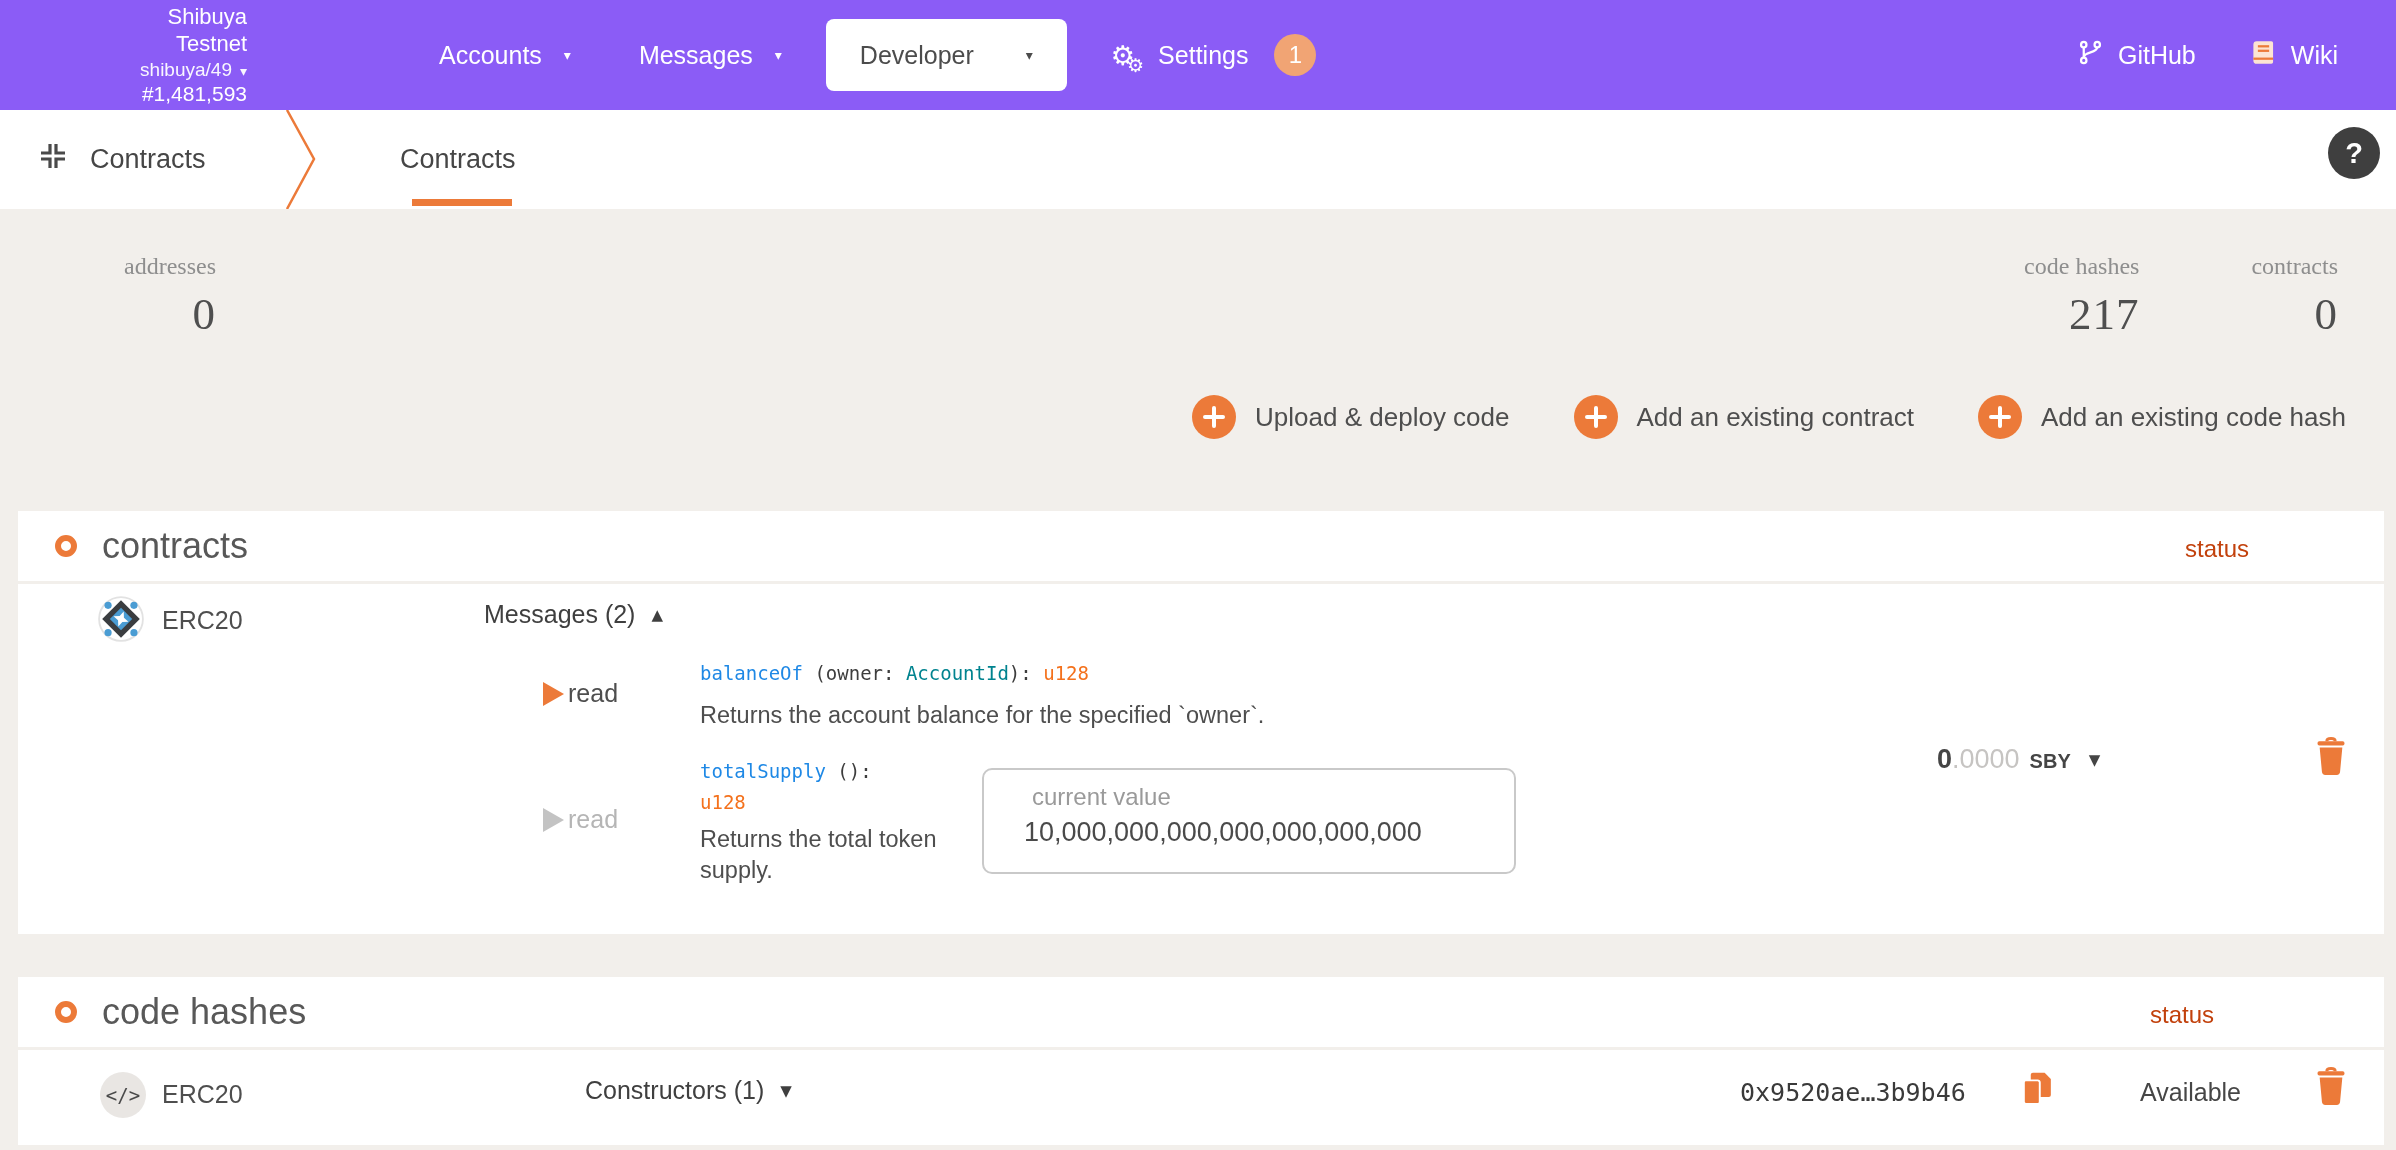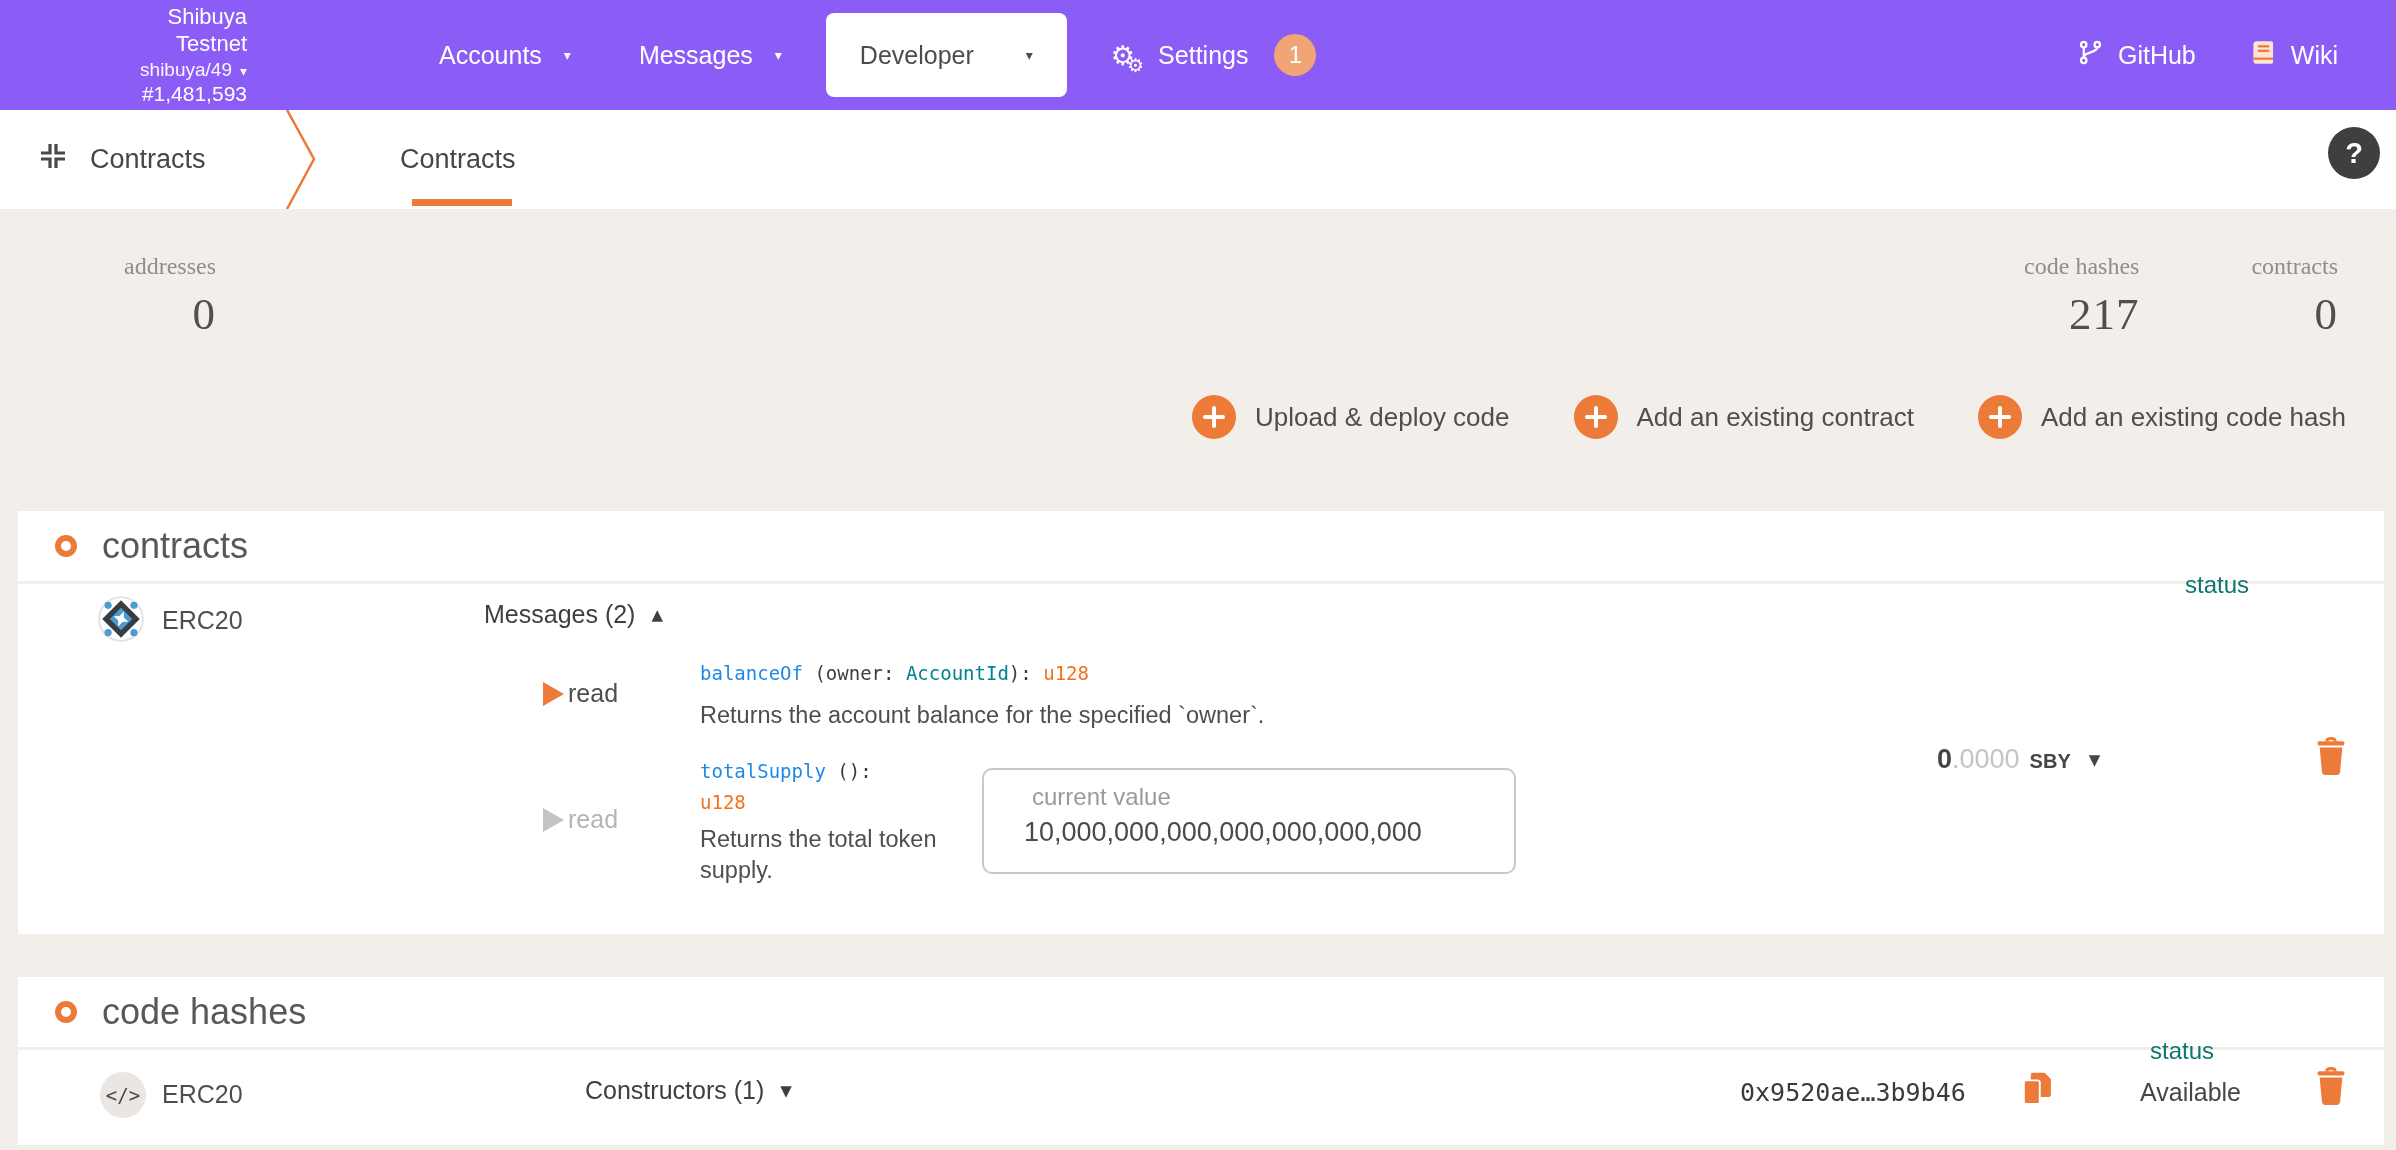--- a/index.html
+++ b/index.html
@@ -8,21 +8,21 @@
 
   
   .topbar { height:110px; background:#8b5cf6; display:flex; align-items:center; color:#fff; }
   .netblock { margin-left:95px; width:152px; text-align:right; line-height:1.25; cursor:pointer; }
   .chain-name { font-size:22px; }
   .chain-spec { font-size:19px; opacity:.95; }
   .chain-block { font-size:21px; }
   .caret { font-family:"DejaVu Sans", sans-serif; font-size:14px; display:inline-block; margin-left:8px; }
   .menu { display:flex; align-items:center; margin-left:158px; height:110px; }
   .menu-item { display:flex; align-items:center; gap:14px; font-size:25px; padding:0 34px; height:110px; cursor:pointer; }
-  .menu-item.active { background:#fff; color:#4c4c4c; border-radius:8px; height:84px; margin:0 10px;gap:44px; }
+  .menu-item.active { background:#fff; color:#4c4c4c; border-radius:8px; height:72px; margin:0 10px;gap:44px; }
   .gear-wrap { position:relative; font-family:"DejaVu Sans", sans-serif; }
   .gear-big { font-size:27px; }
   .gear-small { font-size:19px; position:relative; top:7px; margin-left:-8px; }
   .badge { width:42px; height:42px; border-radius:50%; background:#f1a474; color:#fff; font-size:24px;
            display:flex; align-items:center; justify-content:center; margin-left:12px; }
   .toplinks { margin-left:auto; margin-right:58px; display:flex; gap:54px; }
   .toplink { display:flex; align-items:center; gap:14px; font-size:25px; cursor:pointer; }
 
   
   .tabbar { height:99px; background:#fff; position:relative; display:flex; align-items:center; }
@@ -45,21 +45,21 @@
   .action-btn { display:flex; align-items:center; gap:19px; font-size:26px; color:#4e4e4e; cursor:pointer; }
   .plus-circle { width:44px; height:44px; border-radius:50%; background:#ec7a39; position:relative; flex:none; }
   .plus-circle svg { position:absolute; left:0; top:0; }
 
   
   .card { margin-left:18px; margin-right:12px; background:#fff; }
   .card-header { height:73px; position:relative; display:flex; align-items:center; padding-left:37px; gap:25px;
                  border-bottom:3px solid #f2efeb; }
   .donut { width:22px; height:22px; border:6px solid #ec7a39; border-radius:50%; background:#fff; }
   .section-title { font-size:36px; color:#585858; font-weight:300; }
-  .status-th { position:absolute; top:24px; font-size:24px; color:#0f766e;margin-top:36px; }
+  .status-th { position:absolute; top:24px; font-size:24px; color:#c2410c; }
   .card1 .status-th { left:2167px; }
   .card2 .status-th { left:2132px; }
   .card-body { position:relative; }
   .card1-body { height:350px; }
   .card2-body { height:95px; }
   .gap { height:43px; }
 
   .identicon { position:absolute; left:80px; top:12px; }
   .row-name { position:absolute; left:144px; top:22px; font-size:25px; color:#4e4e4e; }
   .toggle { position:absolute; display:flex; align-items:center; gap:16px; font-size:25px; color:#3f3f3f; cursor:pointer; }

